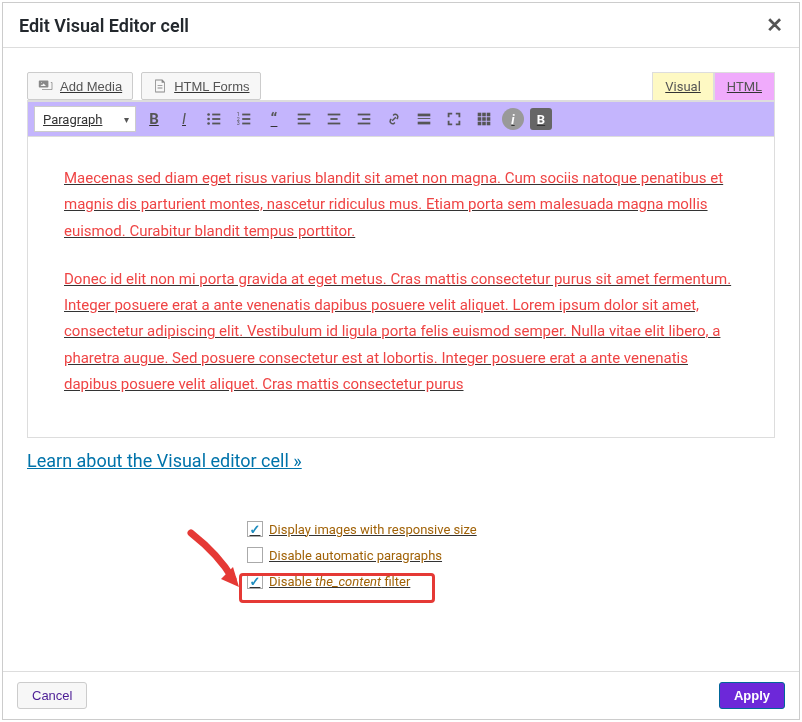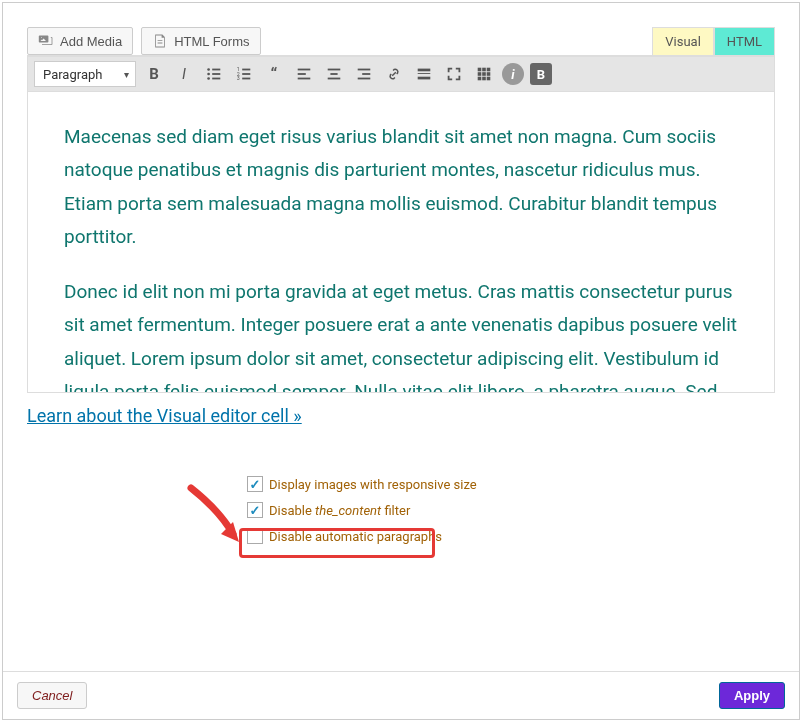--- a/index.html
+++ b/index.html
@@ -1,53 +1,57 @@
 <!DOCTYPE html>
 <html><head>
 <meta charset="utf-8">
 <style>
 * { box-sizing: border-box; margin: 0; padding: 0; }
 body { font-family: -apple-system, BlinkMacSystemFont, "Segoe UI", Roboto, sans-serif; font-size: 14px; color: #333; background: #fff; padding: 2px; }
 .dialog { border: 1px solid #ccc; width: 798px; height: 718px; position: relative; display: flex; flex-direction: column; }
 .dialog-header { padding: 10px 16px; border-bottom: 1px solid #ddd; display: flex; align-items: center; justify-content: space-between; }
 .dialog-title { font-size: 18px; font-weight: 600; color: #23282d; }
 .close-icon { font-size: 20px; cursor: pointer; color: #555; font-weight: 700; }
-.dialog-body { padding: 24px; flex: 1; overflow: auto; }
+.dialog-body { padding: 24px; flex: 1; overflow: auto; text-decoration: underline; }
 .media-row { display: flex; align-items: center; gap: 8px; margin-bottom: 0; }
 .media-btn { display: inline-flex; align-items: center; gap: 6px; background: #f7f7f7; border: 1px solid #ccc; padding: 4px 10px; font-size: 13px; color: #555; cursor: pointer; border-radius: 2px; height: 28px; }
 .media-btn svg, .media-btn .ic { width: 16px; height: 16px; fill: #888; }
 .tab-row { display: flex; justify-content: flex-end; gap: 0; border-bottom: 1px solid #ddd; margin-top: -28px; }
-.tab { padding: 6px 12px; font-size: 13px; color: #555; background: #5eead4; border: 1px solid #ddd; border-bottom: none; cursor: pointer; }
+.tab { padding: 6px 12px; font-size: 13px; color: #555; background: #f0abfc; border: 1px solid #ddd; border-bottom: none; cursor: pointer; }
 .tab.active { background: #fef9c3; }
-.toolbar { border: 1px solid #ddd; border-bottom: none; background: #e5e5e5; padding: 4px 6px; display: flex; align-items: center; gap: 6px; }
+.toolbar { border: 1px solid #ddd; border-bottom: none; background: #c4b5fd; padding: 4px 6px; display: flex; align-items: center; gap: 6px; }
 .format-select { border: 1px solid #ccc; background: #fff; padding: 3px 8px; font-size: 13px; color: #333; height: 26px; min-width: 102px; display: inline-flex; align-items: center; position: relative; cursor: pointer; }
 .format-select::after { content: "▾"; position: absolute; right: 6px; font-size: 10px; color: #555; }
 .tbtn { width: 24px; height: 24px; display: inline-flex; align-items: center; justify-content: center; color: #555; cursor: pointer; font-size: 15px; }
 .tbtn svg { width: 18px; height: 18px; fill: #555; }
 .tbtn.circle { width: 22px; height: 22px; border-radius: 50%; background: #999; color: #fff; font-style: italic; font-size: 13px; font-weight: 700; }
 .tbtn.sq { width: 22px; height: 22px; border-radius: 3px; background: #666; color: #fff; font-weight: 700; font-size: 13px; }
-.editor-area { border: 1px solid #ddd; padding: 28px 36px; font-size: 19px; line-height: 1.75; color: #0f766e; height: 302px; overflow: hidden; }
+.editor-area { border: 1px solid #ddd; padding: 28px 36px; font-size: 15px; line-height: 1.75; color: #ef4444; height: 302px; overflow: hidden; }
 .editor-area p { margin-bottom: 22px; }
 .learn-link { display: inline-block; margin-top: 12px; color: #0073aa; text-decoration: underline; font-size: 18px; }
 .options { margin-top: 50px; margin-left: 220px; position: relative; }
 .opt-row { display: flex; align-items: center; gap: 6px; margin-bottom: 10px; font-size: 13px; color: #a16207; }
 .chk { width: 16px; height: 16px; border: 1px solid #aaa; background: #fff; display: inline-flex; align-items: center; justify-content: center; cursor: pointer; }
 .chk.checked::after { content: "✓"; color: #1e8cbe; font-size: 13px; font-weight: 700; }
 .opt-row em { font-style: italic; }
 .highlight-box { position: absolute; border: 3px solid #e53935; border-radius: 4px; left: -8px; top: 52px; width: 196px; height: 30px; pointer-events: none; }
 .arrow { position: absolute; left: -66px; top: 6px; pointer-events: none; }
 .dialog-footer { border-top: 1px solid #ddd; padding: 10px 14px; display: flex; justify-content: space-between; align-items: center; }
 .btn { padding: 5px 14px; font-size: 13px; border-radius: 3px; cursor: pointer; border: 1px solid #ccc; }
-.btn-cancel { background: #f7f7f7; color: #7f1d1d; font-style: italic; }
+.btn-cancel { background: #f7f7f7; color: #4c1d95; }
 .btn-apply { background: #6d28d9; border-color: #006799; color: #fff; font-weight: 600; }
 </style>
 </head>
 <body>
 
 <div class="dialog">
+  <div class="dialog-header">
+    <div class="dialog-title">Edit Visual Editor cell</div>
+    <div class="close-icon">✕</div>
+  </div>
 
   <div class="dialog-body">
 
     <div class="media-row">
       <button class="media-btn">
         <svg viewBox="0 0 20 20">
             <path d="M13 11V4c0-.6-.4-1-1-1H2c-.6 0-1 .4-1 1v7c0 .6.4 1 1 1h10c.6 0 1-.4 1-1zM5 9l2-2 3 3H3l2-2zm13-4v9c0 .6-.4 1-1 1H5v-1h12V6h-1V5h1c.6 0 1 .4 1 1zM4 5.5c0-.3.2-.5.5-.5s.5.2.5.5S4.8 6 4.5 6 4 5.8 4 5.5z"></path>
           </svg>
         <span>Add Media</span>
       </button>
@@ -162,26 +166,26 @@
     <div class="options">
       <svg class="arrow" width="72" height="72" viewBox="0 0 72 72">
         <path d="M10 6 Q 38 28 52 52" stroke="#e53935" stroke-width="7" fill="none" stroke-linecap="round"></path>
         <polygon points="58,60 40,52 52,40" fill="#e53935"></polygon>
       </svg>
       <div class="opt-row">
         <span class="chk checked"></span>
         <span>Display images with responsive size</span>
       </div>
       <div class="opt-row">
+        <span class="chk"></span>
+        <span>Disable automatic paragraphs</span>
+      </div>
+      <div class="opt-row">
         <span class="chk checked"></span>
         <span><span>Disable </span><em>the_content</em><span> filter</span></span>
-      </div>
-      <div class="opt-row">
-        <span class="chk"></span>
-        <span>Disable automatic paragraphs</span>
       </div>
       <div class="highlight-box"></div>
     </div>
 
   </div>
 
   <div class="dialog-footer">
     <button class="btn btn-cancel">Cancel</button>
     <button class="btn btn-apply">Apply</button>
   </div>

